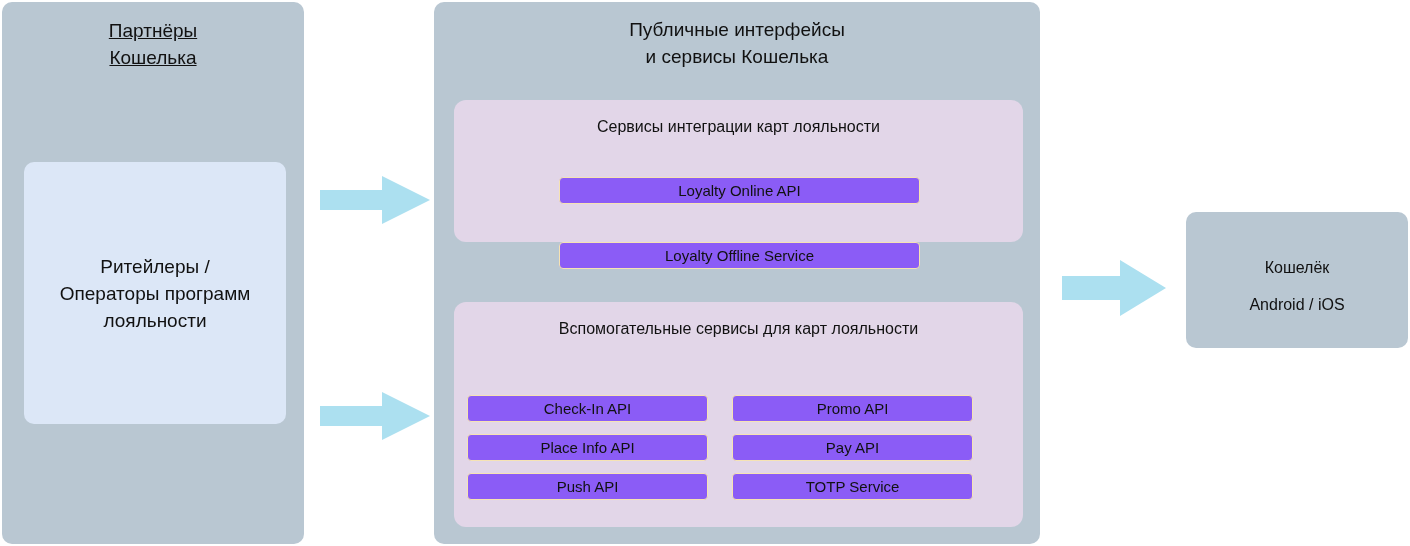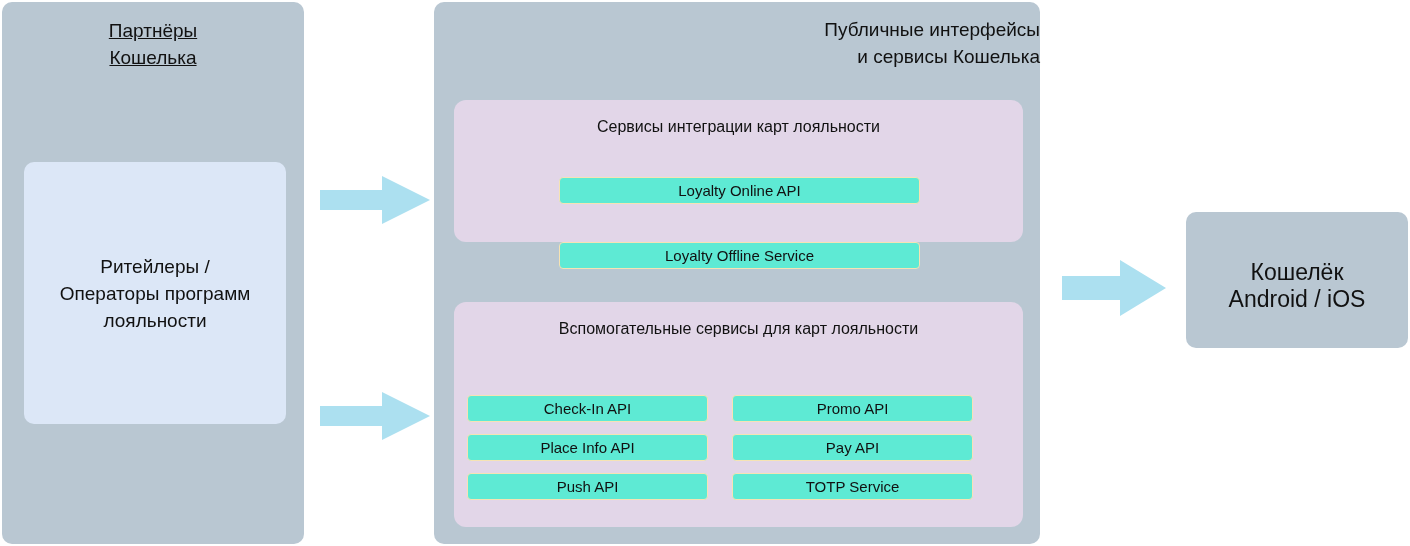--- a/index.html
+++ b/index.html
@@ -76,21 +76,20 @@
 
   
   #public-panel {
     left: 434px;
     top: 2px;
     width: 606px;
     height: 542px;
   }
   #public-title {
     top: 14px;
-    text-align: right;
   }
 
   .group-box {
     position: absolute;
     background: #e2d6e8;
     border-radius: 12px;
     box-sizing: border-box;
   }
   #integration-group {
     left: 20px;
@@ -111,21 +110,21 @@
     top: 16px;
     text-align: center;
     font-size: 16px;
     line-height: 22px;
     color: #111111;
   }
 
   
   .chip {
     position: absolute;
-    background: #5eead4;
+    background: #8b5cf6;
     border: 1px solid #f6e3b4;
     border-radius: 4px;
     box-sizing: border-box;
     font-size: 15px;
     line-height: 25px;
     text-align: center;
     color: #111111;
     height: 27px;
     white-space: nowrap;
     overflow: hidden;
@@ -151,22 +150,22 @@
   #wallet-box {
     left: 1186px;
     top: 212px;
     width: 222px;
     height: 136px;
     display: flex;
     align-items: center;
     justify-content: center;
   }
   #wallet-label {
-    font-size: 23px;
-    line-height: 27px;
+    font-size: 16px;
+    line-height: 37px;
     text-align: center;
     white-space: pre-line;
     color: #111111;
     margin-top: 12px;
   }
 
   
   .arrow {
     position: absolute;
   }

